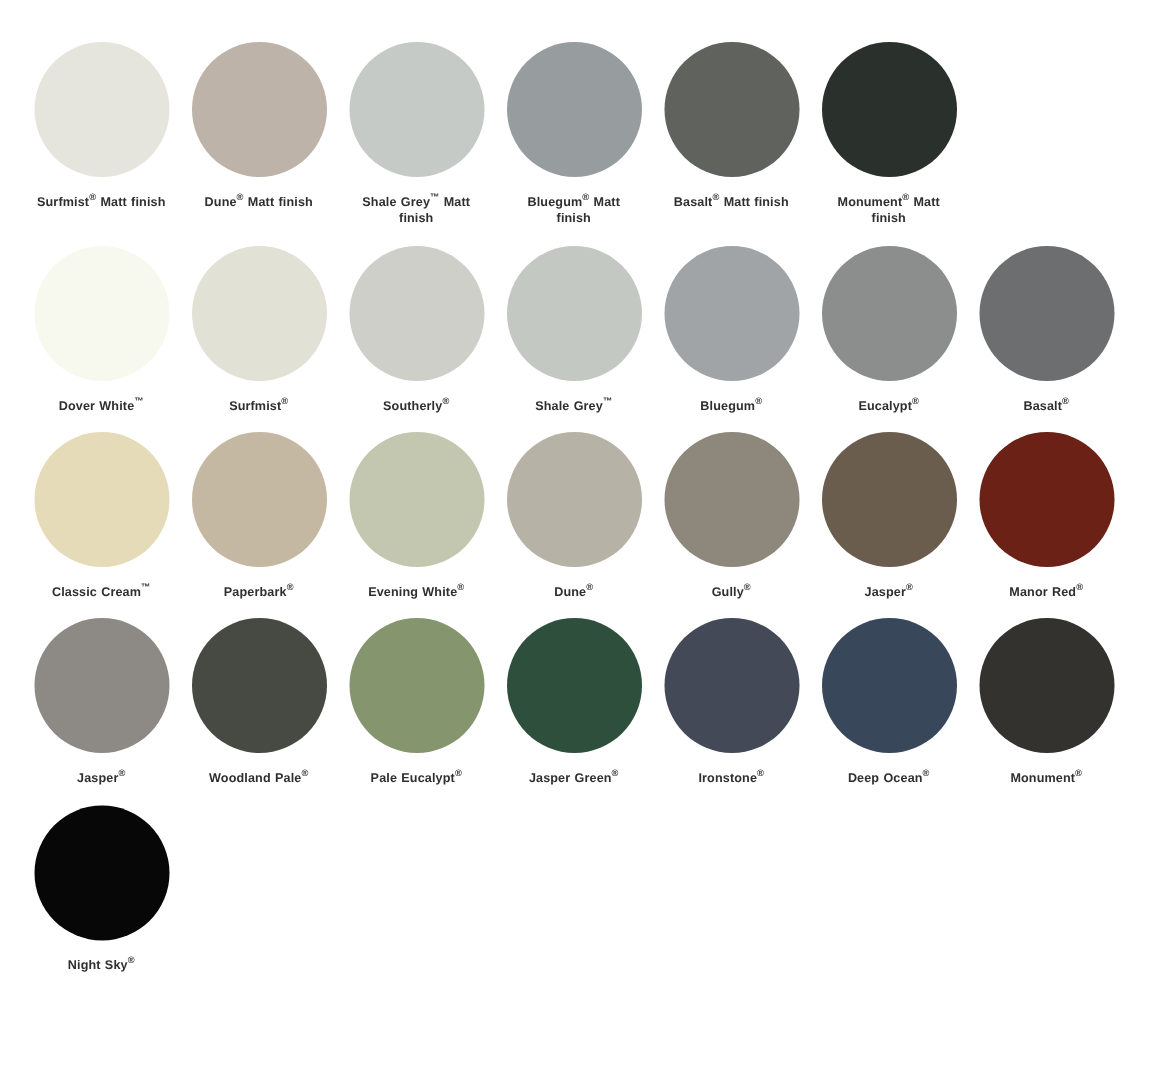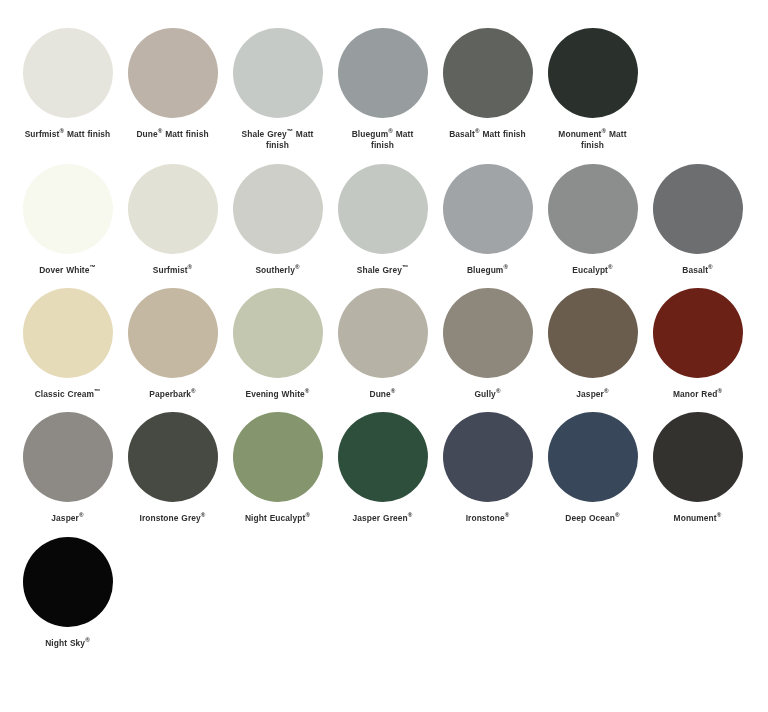--- a/index.html
+++ b/index.html
@@ -156,25 +156,25 @@
         <div class="swatch-label"><span>Manor Red</span><sup>®</sup></div>
       </div>
     </div>
   <div class="swatch-row row-4">
       <div class="swatch">
         <div class="swatch-circle" style="background-color: rgb(141, 138, 133);"></div>
         <div class="swatch-label"><span>Jasper</span><sup>®</sup></div>
       </div>
       <div class="swatch">
         <div class="swatch-circle" style="background-color: rgb(71, 74, 66);"></div>
-        <div class="swatch-label"><span>Ironstone Grey</span><sup>®</sup></div>
+        <div class="swatch-label"><span>Woodland Pale</span><sup>®</sup></div>
       </div>
       <div class="swatch">
         <div class="swatch-circle" style="background-color: rgb(133, 149, 109);"></div>
-        <div class="swatch-label"><span>Night Eucalypt</span><sup>®</sup></div>
+        <div class="swatch-label"><span>Pale Eucalypt</span><sup>®</sup></div>
       </div>
       <div class="swatch">
         <div class="swatch-circle" style="background-color: rgb(47, 79, 61);"></div>
         <div class="swatch-label"><span>Jasper Green</span><sup>®</sup></div>
       </div>
       <div class="swatch">
         <div class="swatch-circle" style="background-color: rgb(67, 73, 86);"></div>
         <div class="swatch-label"><span>Ironstone</span><sup>®</sup></div>
       </div>
       <div class="swatch">

